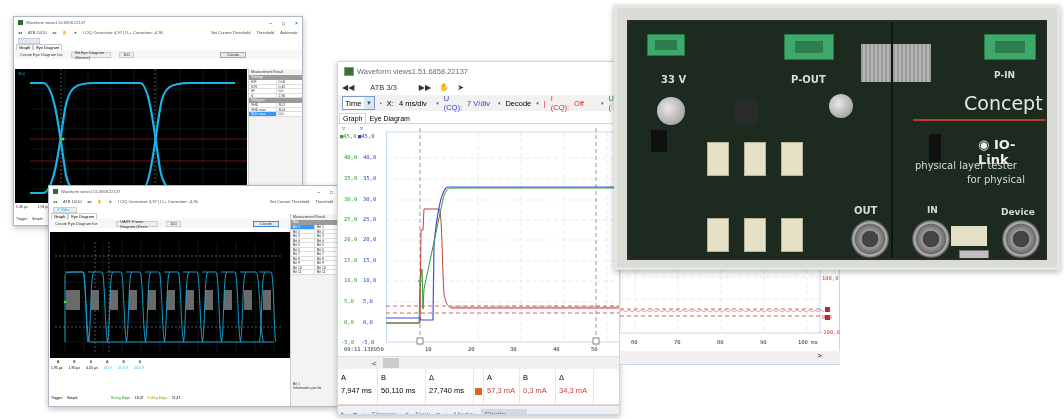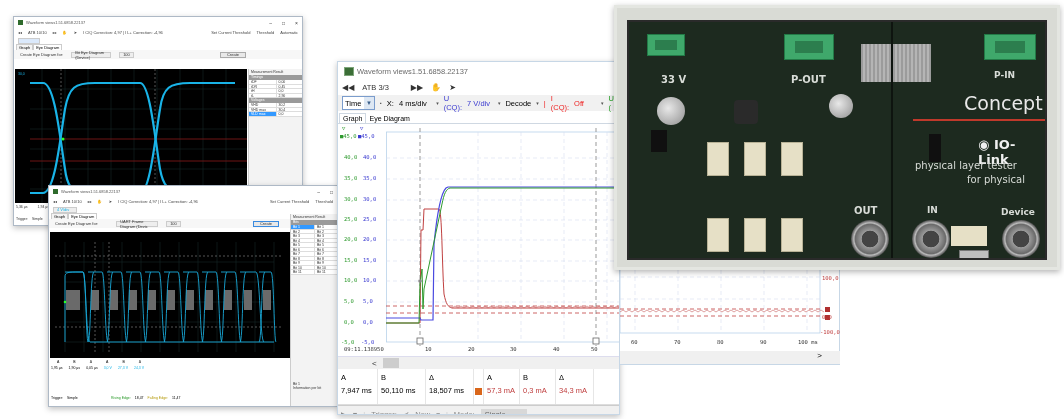--- a/index.html
+++ b/index.html
@@ -342,21 +342,21 @@
   </div>
 </div>
 
 <div class="win" id="main">
   <div class="titlebar">
     <span class="appico"></span>
     <span>Waveform views1.51.6858.22137</span>
   </div>
   <div class="tb2">
     <span class="ico">◀◀</span>
-    <span style="">ATB 3/3</span>
+    <span style="margin-left:8px">ATB 3/3</span>
     <span class="ico" style="margin-left:14px">▶▶</span>
     <span class="ico">✋</span>
     <span class="ico">➤</span>
   </div>
   <div class="ctrl">
     <div class="combo">
       <span class="v">Time</span>
       <span class="dd">▼</span>
     </div>
     <span class="caret">▪</span>
@@ -459,21 +459,21 @@
     <div class="col" style="width:40px">
       <span>A</span>
       <span>7,947 ms</span>
     </div>
     <div class="col" style="width:48px">
       <span>B</span>
       <span>50,110 ms</span>
     </div>
     <div class="col" style="width:48px">
       <span>Δ</span>
-      <span>18,507 ms</span>
+      <span>27,740 ms</span>
     </div>
     <div class="col" style="width:10px;padding:0;justify-content:center;align-items:center">
       <span style="width:7px;height:7px;background:#d9661a;margin-top:10px"></span>
     </div>
     <div class="col" style="width:36px">
       <span>A</span>
       <span style="color:#c04040">57,3 mA</span>
     </div>
     <div class="col" style="width:36px">
       <span>B</span>

